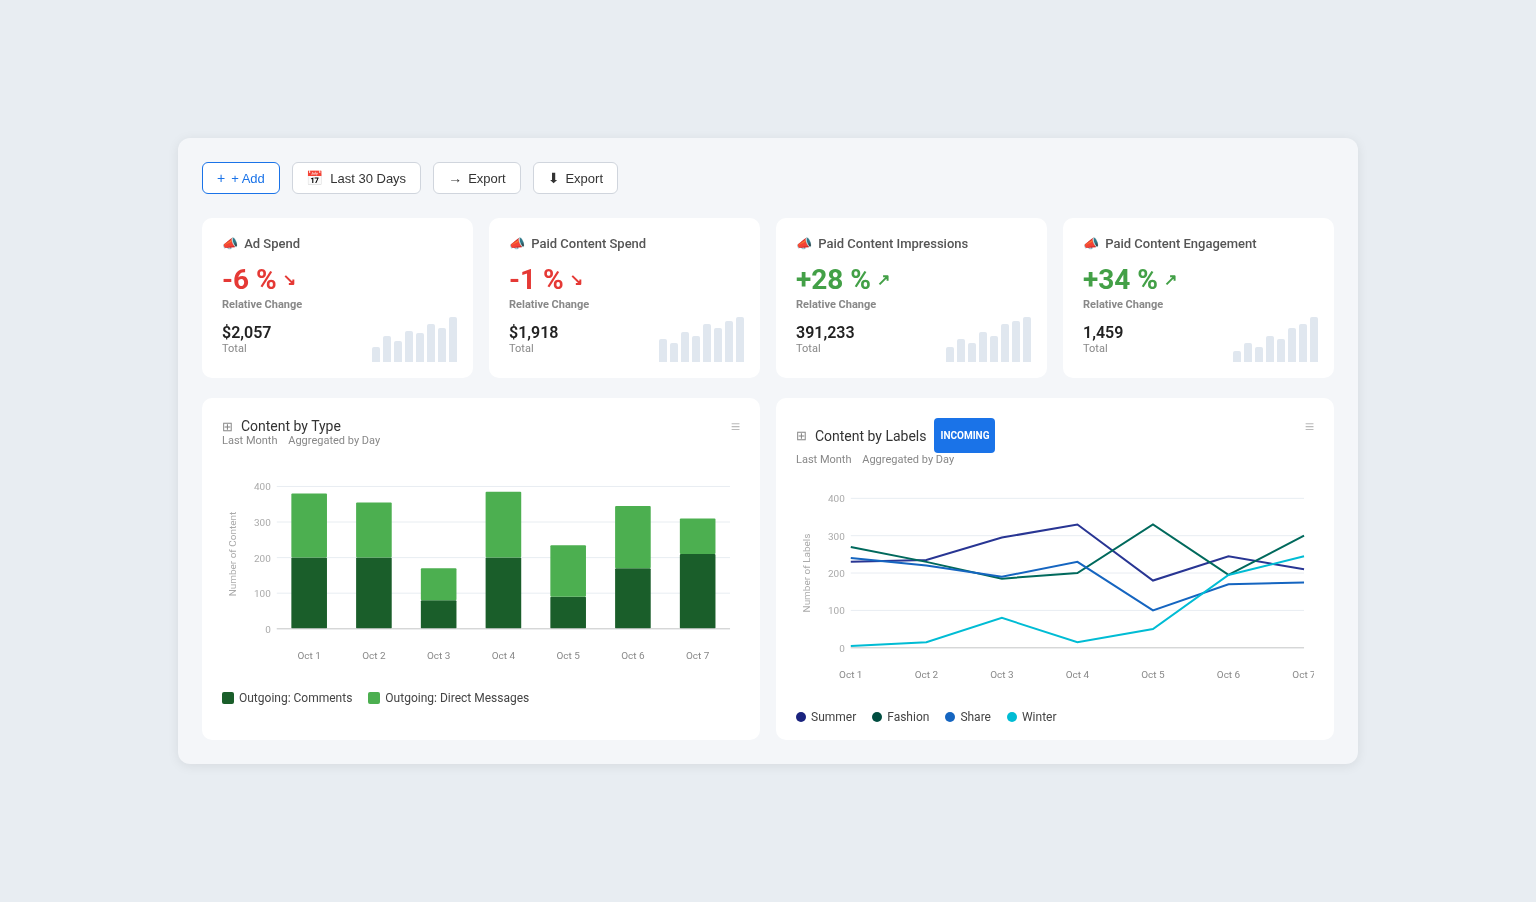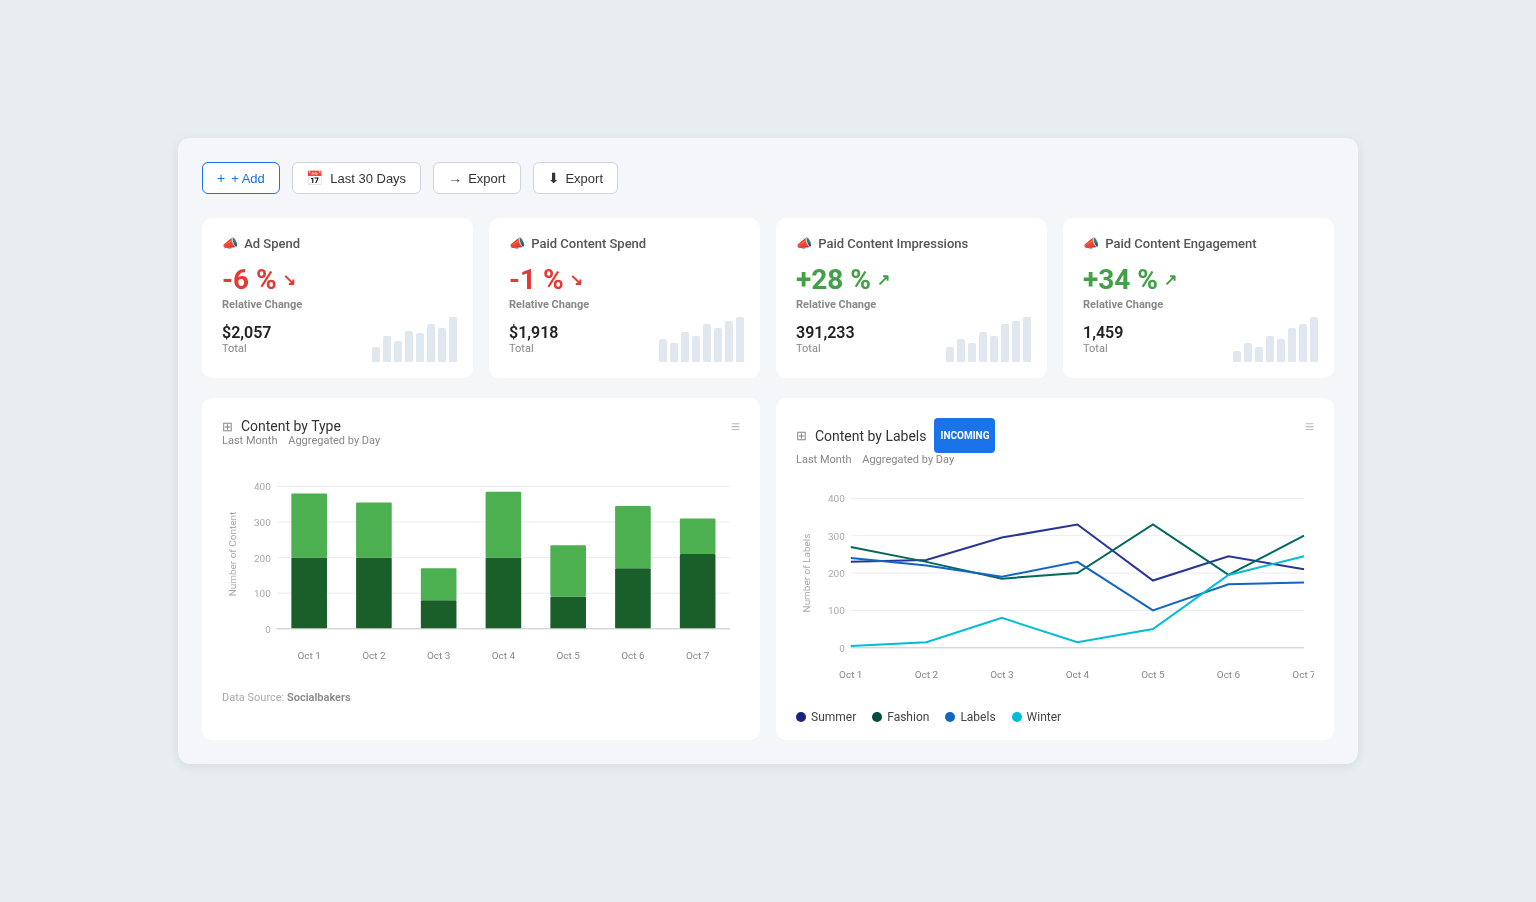--- a/index.html
+++ b/index.html
@@ -402,23 +402,30 @@
             <text x="347.5" y="190" text-anchor="middle" font-size="10" fill="#888">Oct 5</text>
             <rect x="394.625" y="99.28571428571428" width="35.75" height="60.714285714285715" fill="#1a5e2a" rx="1"></rect>
             <rect x="394.625" y="36.78571428571428" width="35.75" height="62.5" fill="#4caf50" rx="1"></rect>
             <text x="412.5" y="190" text-anchor="middle" font-size="10" fill="#888">Oct 6</text>
             <rect x="459.625" y="85" width="35.75" height="75" fill="#1a5e2a" rx="1"></rect>
             <rect x="459.625" y="49.285714285714285" width="35.75" height="35.714285714285715" fill="#4caf50" rx="1"></rect>
             <text x="477.5" y="190" text-anchor="middle" font-size="10" fill="#888">Oct 7</text>
             <text transform="rotate(-90)" x="-85" y="14" text-anchor="middle" font-size="10" fill="#aaa">Number of Content</text>
             <line x1="55" y1="160" x2="510" y2="160" stroke="#ccc" stroke-width="1"></line>
           </svg></div>
-      <div class="data-source">
-        Data Source: <strong>Socialbakers</strong>
-      </div>
+      <div class="chart-legend" id="bar-legend">
+          <div class="legend-item">
+            <div class="legend-dot" style="background:#1a5e2a"></div>
+            <span>Outgoing: Comments</span>
+          </div>
+          <div class="legend-item">
+            <div class="legend-dot" style="background:#4caf50"></div>
+            <span>Outgoing: Direct Messages</span>
+          </div>
+        </div>
     </div>
 
     <div class="chart-card">
       <div class="chart-header">
         <div>
           <div class="chart-title-row">
             <span class="chart-icon">⊞</span>
             <span class="chart-title">Content by Labels</span>
             <span class="incoming-badge">INCOMING</span>
           </div>
@@ -458,21 +465,21 @@
           <div class="legend-item">
             <div class="legend-dot-circle" style="background:#1a237e"></div>
             <span>Summer</span>
           </div>
           <div class="legend-item">
             <div class="legend-dot-circle" style="background:#004d40"></div>
             <span>Fashion</span>
           </div>
           <div class="legend-item">
             <div class="legend-dot-circle" style="background:#1565c0"></div>
-            <span>Labels</span>
+            <span>Share</span>
           </div>
           <div class="legend-item">
             <div class="legend-dot-circle" style="background:#00bcd4"></div>
             <span>Winter</span>
           </div>
         </div>
     </div>
   </div>
 </div>
 

